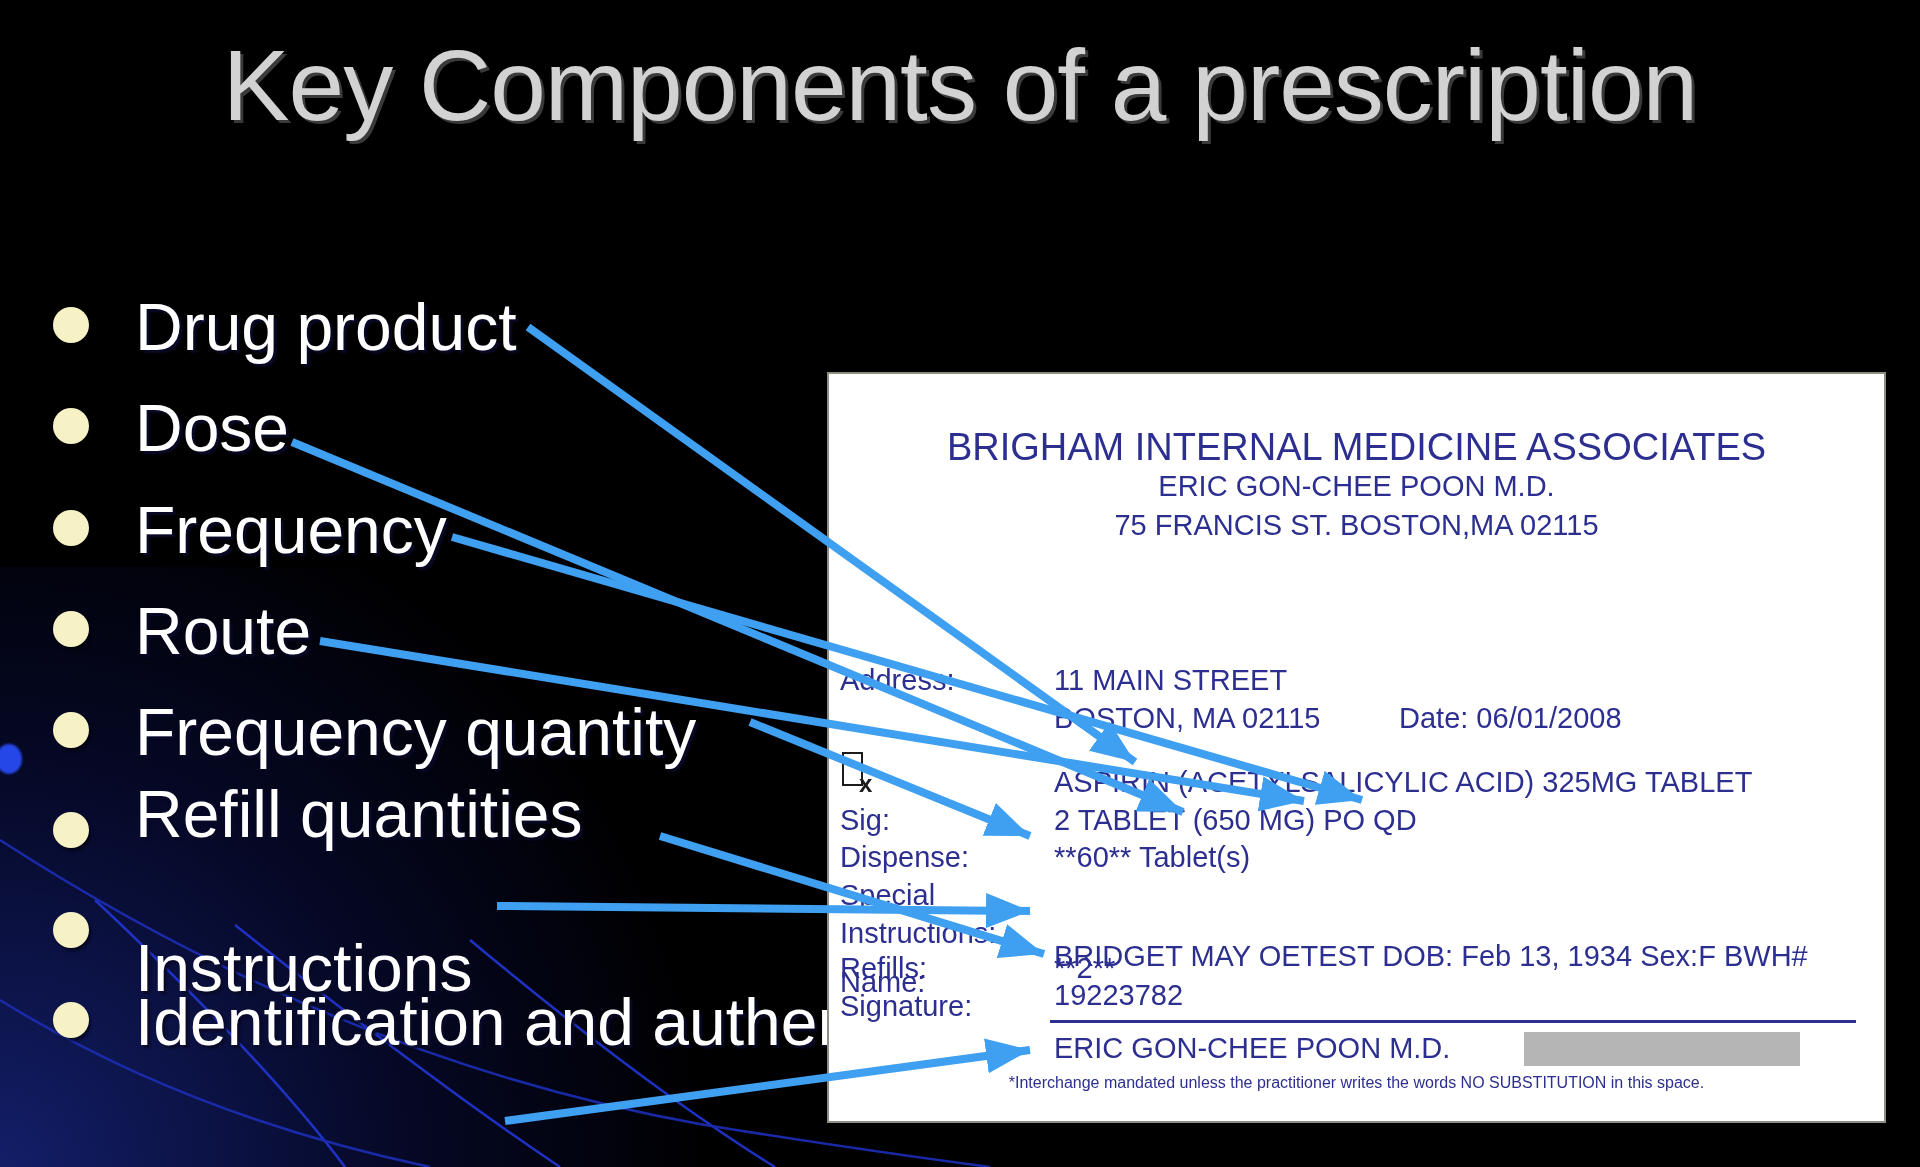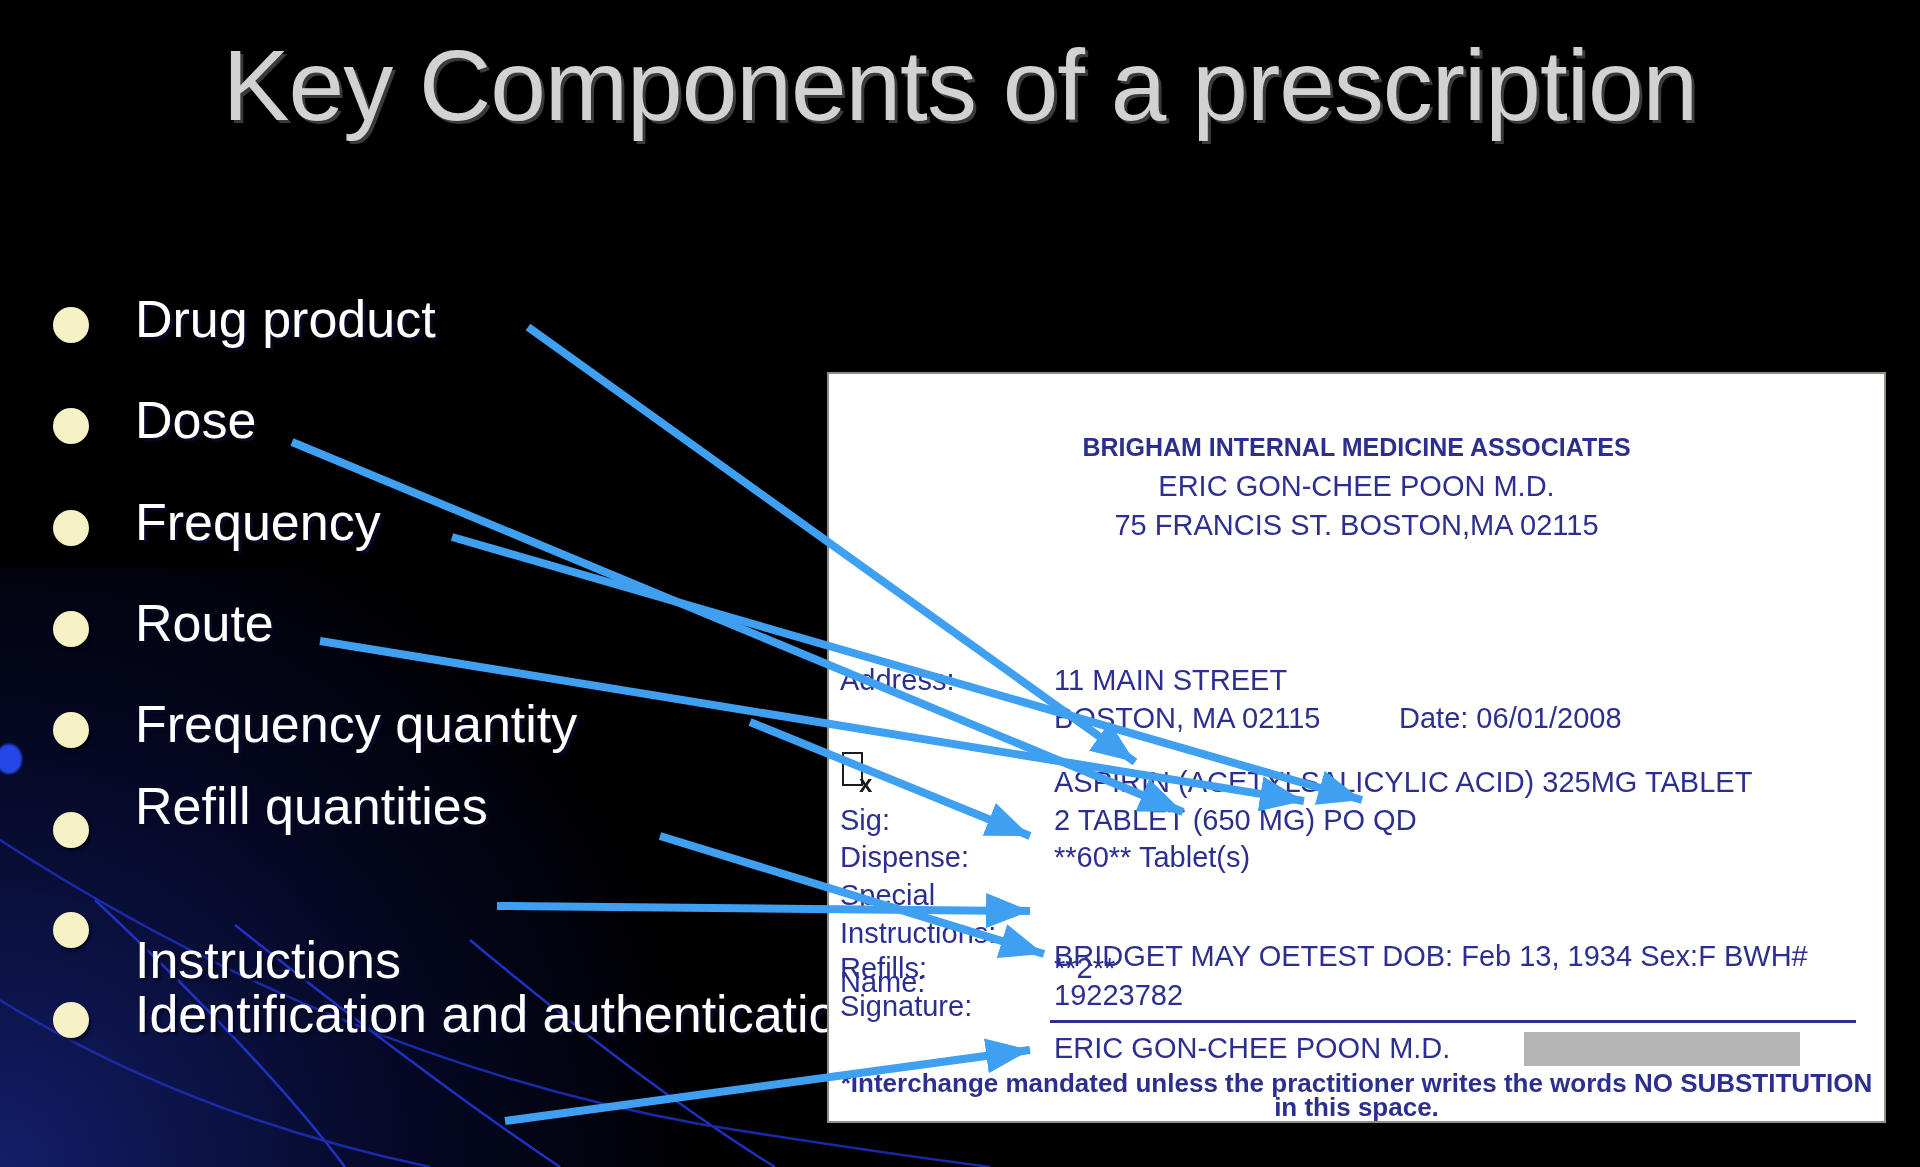--- a/index.html
+++ b/index.html
@@ -27,47 +27,47 @@
   }
   
   .bullets{position:absolute;left:0;top:0;z-index:1;}
   .bullet-item{position:absolute;left:0;}
   .bullet-dot{
     position:absolute;left:53px;width:36px;height:36px;border-radius:50%;
     background:#f6f2c6;box-shadow:2px 3px 3px rgba(0,0,0,.55);
   }
   .bullet-label{
     position:absolute;left:135px;white-space:nowrap;
-    font-size:52px;color:#ffffff;
+    font-size:66px;color:#ffffff;
     text-shadow:3px 3px 2px rgba(10,10,40,.95);
   }
   
   .rxbox{
     position:absolute;left:827px;top:372px;width:1059px;height:751px;
     background:#ffffff;border:2px solid #8e8e82;box-sizing:border-box;
     z-index:2;color:#2c2f8f;font-size:29px;line-height:39px;
   }
   .rxbox .abs{position:absolute;white-space:nowrap;}
   .rx-header{position:absolute;left:0;top:54px;width:100%;text-align:center;}
-  .rx-clinic{font-weight:bold;font-size:25px;}
+  .rx-clinic{font-weight:normal;font-size:38px;}
   .rx-label{left:11px;}
   .rx-val{left:225px;}
   .rx-symbol-box{
     position:absolute;left:13px;top:378px;width:17px;height:30px;
     border:2px solid #1c1c1c;
   }
   .rx-symbol-x{
     position:absolute;left:30px;top:398px;color:#1c1c1c;
     font-size:24px;font-weight:bold;line-height:24px;
   }
   .sig-line{position:absolute;left:221px;top:646px;width:806px;height:3px;background:#2c2f8f;}
   .redaction{position:absolute;left:695px;top:658px;width:276px;height:34px;background:#b5b5b5;}
   .footnote{
     position:absolute;left:0;top:697px;width:100%;text-align:center;
-    font-size:26px;font-weight:bold;line-height:24px;
+    font-size:16px;font-weight:normal;line-height:24px;
   }
   
   .arrows{position:absolute;left:0;top:0;z-index:3;pointer-events:none;}
 </style>
 </head>
 <body>
 
 <div class="slide">
 
   <div class="glow"></div>

